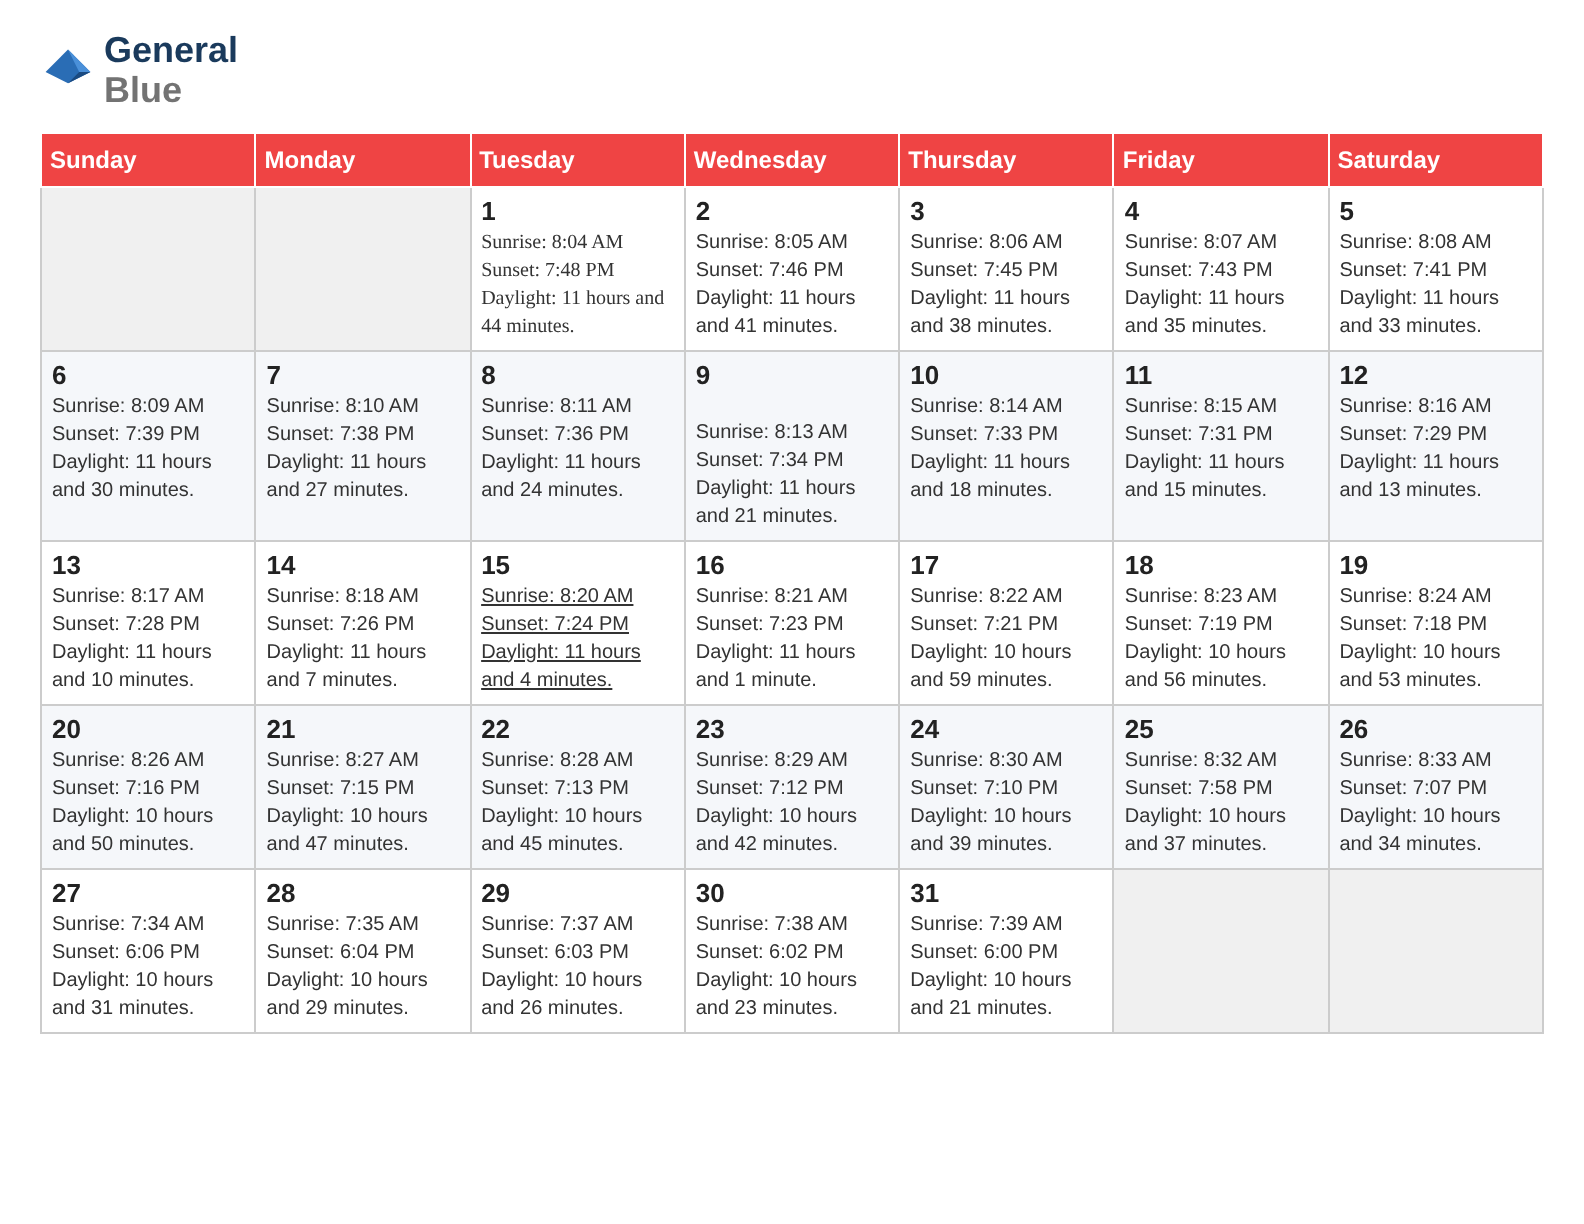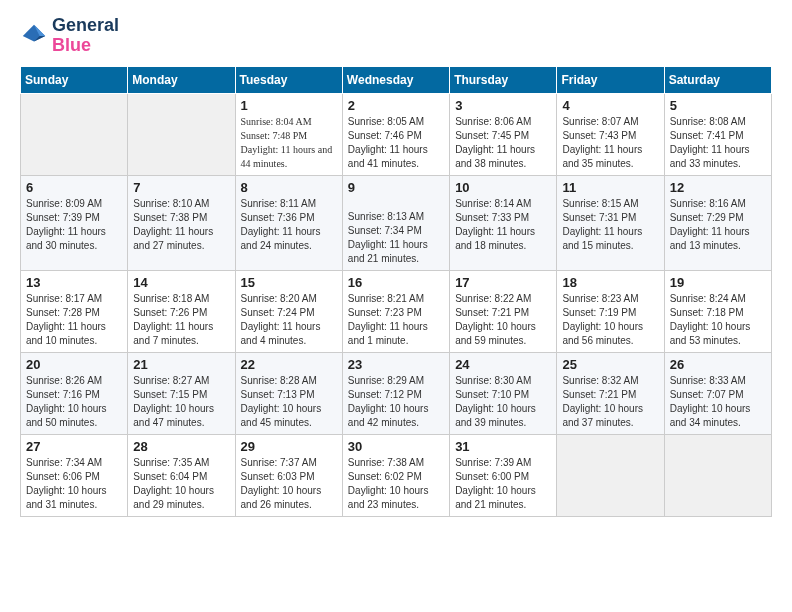--- a/index.html
+++ b/index.html
@@ -27,21 +27,21 @@
       align-items: center;
       gap: 4px;
     }
     .logo-text {
       font-size: 18px;
       font-weight: bold;
       color: #1a3a5c;
       line-height: 1.1;
     }
     .logo-text span {
-      color: #ec4899;
+      color: #737373;
     }
     .logo-icon {
       width: 28px;
       height: 28px;
     }
     .title-section {
       text-align: right;
     }
     .main-title {
       font-size: 32px;
@@ -52,21 +52,21 @@
     .subtitle {
       font-size: 15px;
       color: #333;
     }
     table {
       width: 100%;
       border-collapse: collapse;
       table-layout: fixed;
     }
     thead tr th {
-      background-color: #0369a1;
+      background-color: #ef4444;
       color: #fff;
       font-size: 12px;
       font-weight: bold;
       padding: 6px 4px;
       text-align: left;
       border: 1px solid #fff;
     }
     tbody tr td {
       border: 1px solid #ccc;
       vertical-align: top;
@@ -213,21 +213,21 @@
 Daylight: 11 hours and 10 minutes.</div>
           </td>
           <td>
             <span class="day-number">14</span>
             <div class="day-info" style="white-space: pre-line;">Sunrise: 8:18 AM
 Sunset: 7:26 PM
 Daylight: 11 hours and 7 minutes.</div>
           </td>
           <td>
             <span class="day-number">15</span>
-            <div class="day-info" style="white-space: pre-line;">Sunrise: 8:20 AM
+            <div class="day-info" style="white-space: pre-line; text-decoration: underline;">Sunrise: 8:20 AM
 Sunset: 7:24 PM
 Daylight: 11 hours and 4 minutes.</div>
           </td>
           <td>
             <span class="day-number">16</span>
             <div class="day-info" style="white-space: pre-line;">Sunrise: 8:21 AM
 Sunset: 7:23 PM
 Daylight: 11 hours and 1 minute.</div>
           </td>
           <td>
@@ -276,21 +276,21 @@
           </td>
           <td>
             <span class="day-number">24</span>
             <div class="day-info" style="white-space: pre-line;">Sunrise: 8:30 AM
 Sunset: 7:10 PM
 Daylight: 10 hours and 39 minutes.</div>
           </td>
           <td>
             <span class="day-number">25</span>
             <div class="day-info" style="white-space: pre-line;">Sunrise: 8:32 AM
-Sunset: 7:21 PM
+Sunset: 7:58 PM
 Daylight: 10 hours and 37 minutes.</div>
           </td>
           <td>
             <span class="day-number">26</span>
             <div class="day-info" style="white-space: pre-line;">Sunrise: 8:33 AM
 Sunset: 7:07 PM
 Daylight: 10 hours and 34 minutes.</div>
           </td>
         </tr>
         <tr>

